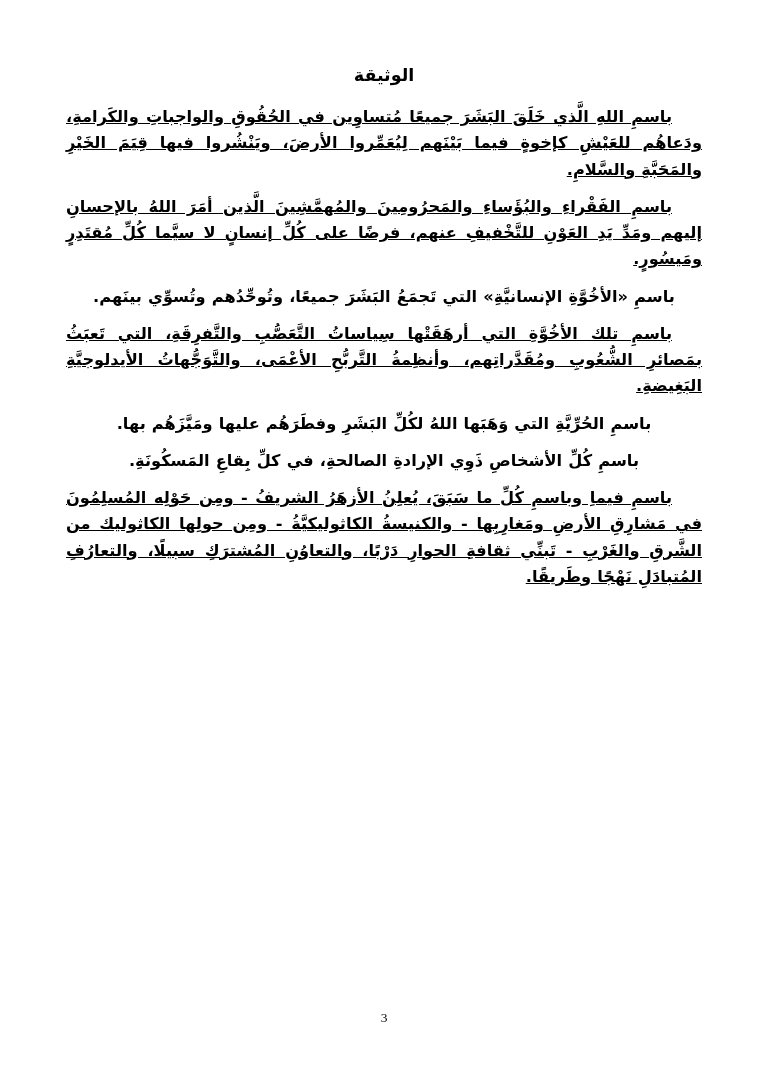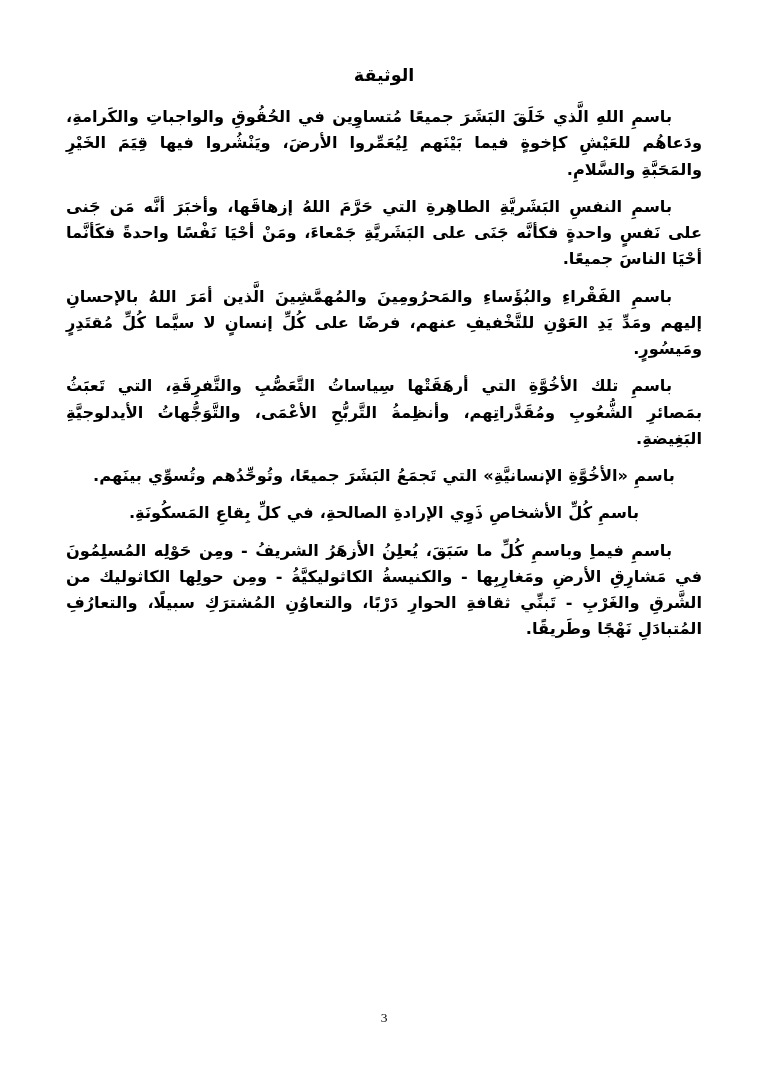--- a/index.html
+++ b/index.html
@@ -53,20 +53,21 @@
 
   
   .para.centered {
     text-align: center;
     text-indent: 0;
   }
 
   .para.tail-right {
     text-align: justify;
     text-align-last: right;
+    text-decoration: underline;
   }
 
   .page-number {
     position: absolute;
     bottom: 66px;
     left: 0;
     right: 0;
     text-align: center;
     direction: ltr;
     font-size: 13.5px;
@@ -78,30 +79,30 @@
 </head>
 <body>
 
 <div class="page">
   <div class="page-body">
 
     <h1 class="doc-title">الوثيقة</h1>
 
     <p class="para tail-right">باسمِ اللهِ الَّذي خَلَقَ البَشَرَ جميعًا مُتساوِين في الحُقُوقِ والواجباتِ والكَرامةِ، ودَعاهُم للعَيْشِ كإخوةٍ فيما بَيْنَهم لِيُعَمِّروا الأرضَ، ويَنْشُروا فيها قِيَمَ الخَيْرِ والمَحَبَّةِ والسَّلامِ.</p>
 
-    <p class="para tail-right">باسمِ النفسِ البَشَريَّةِ الطاهِرةِ التي حَرَّمَ اللهُ إزهاقَها، وأخبَرَ أنَّه مَن جَنى على نَفسٍ واحدةٍ فكأنَّه جَنَى على البَشَريَّةِ جَمْعاءَ، ومَنْ أحْيَا نَفْسًا واحدةً فكَأنَّما أحْيَا الناسَ جميعًا.</p>
 
     <p class="para tail-right">باسمِ الفَقْراءِ والبُؤَساءِ والمَحرُومِينَ والمُهمَّشِينَ الَّذين أمَرَ اللهُ بالإحسانِ إليهم ومَدِّ يَدِ العَوْنِ للتَّخْفيفِ عنهم، فرضًا على كُلِّ إنسانٍ لا سيَّما كُلِّ مُقتَدِرٍ ومَيسُورٍ.</p>
 
 
 
+    <p class="para centered">باسمِ «الأخُوَّةِ الإنسانيَّةِ» التي تَجمَعُ البَشَرَ جميعًا، وتُوحِّدُهم وتُسوِّي بينَهم.</p>
+
     <p class="para tail-right">باسمِ تلك الأخُوَّةِ التي أرهَقَتْها سِياساتُ التَّعَصُّبِ والتَّفرِقَةِ، التي تَعبَثُ بمَصائرِ الشُّعُوبِ ومُقَدَّراتِهم، وأنظِمةُ التَّربُّحِ الأعْمَى، والتَّوَجُّهاتُ الأيدلوجيَّةِ البَغِيضةِ.</p>
 
-    <p class="para centered">باسمِ «الأخُوَّةِ الإنسانيَّةِ» التي تَجمَعُ البَشَرَ جميعًا، وتُوحِّدُهم وتُسوِّي بينَهم.</p>
-
+    <p class="para centered">باسمِ الحُرِّيَّةِ التي وَهَبَها اللهُ لكُلِّ البَشَرِ وفطَرَهُم عليها ومَيَّزَهُم بها.</p>
 
 
     <p class="para centered">باسمِ كُلِّ الأشخاصِ ذَوِي الإرادةِ الصالحةِ، في كلِّ بِقاعِ المَسكُونَةِ.</p>
 
     <p class="para tail-right">باسمِ فيماِ وباسمِ كُلِّ ما سَبَقَ، يُعلِنُ الأزهَرُ الشريفُ - ومِن حَوْلِه المُسلِمُونَ في مَشارِقِ الأرضِ ومَغارِبِها - والكنيسةُ الكاثوليكيَّةُ - ومِن حولِها الكاثوليك من الشَّرقِ والغَرْبِ - تَبنِّي ثقافةِ الحوارِ دَرْبًا، والتعاوُنِ المُشترَكِ سبيلًا، والتعارُفِ المُتبادَلِ نَهْجًا وطَريقًا.</p>
 
   </div>
 
   <div class="page-number">3</div>
 </div>

